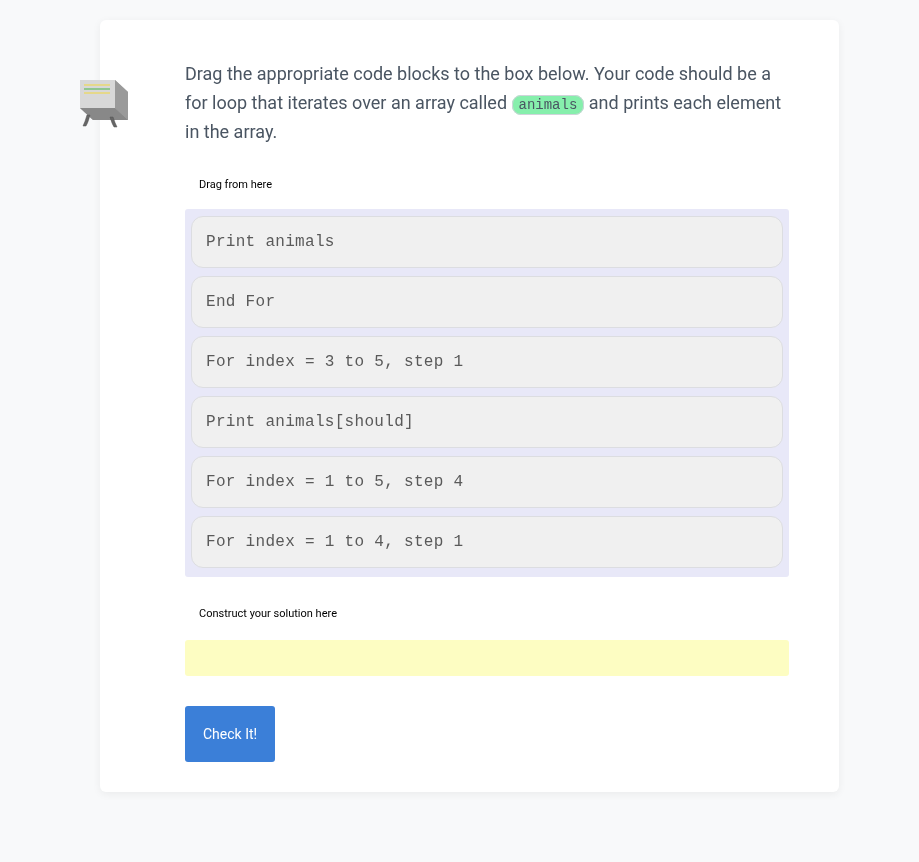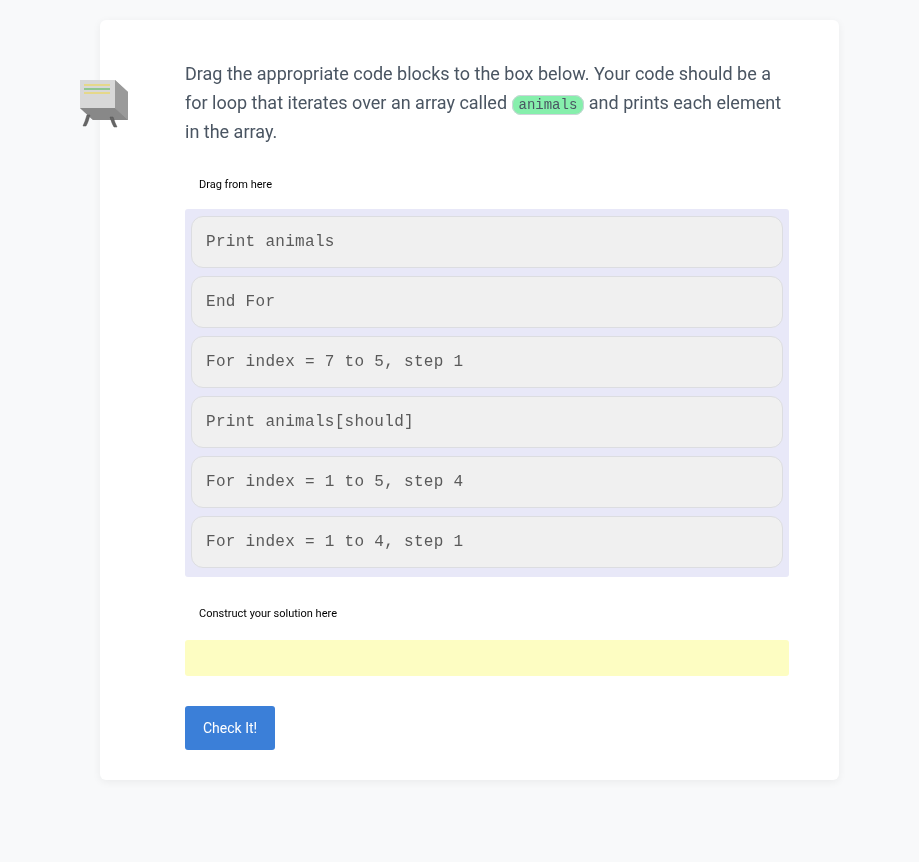--- a/index.html
+++ b/index.html
@@ -74,21 +74,21 @@
       border-radius: 3px;
       height: 36px;
       margin-bottom: 30px;
       margin-top: 20px;
     }
     .check-btn {
       background: #3b7fd8;
       color: #fff;
       border: none;
       border-radius: 3px;
-      padding: 14px 18px;
+      padding: 20px 18px;
       font-size: 14px;
       cursor: pointer;
       font-family: inherit;
     }
   </style>
 </head>
 <body>
 
 <div class="card">
   <div class="logo">
@@ -109,21 +109,21 @@
 
   <p class="instructions">
     <span>Drag the appropriate code blocks to the box below. Your code should be a for loop that iterates over an array called </span><span class="code-inline">animals</span><span> and prints each element in the array.</span>
   </p>
 
   <div class="section-label">Drag from here</div>
 
   <div class="source-area">
     <div class="code-block">Print animals</div>
     <div class="code-block">End For</div>
-    <div class="code-block">For index = 7 to 5, step 1</div>
+    <div class="code-block">For index = 3 to 5, step 1</div>
     <div class="code-block">Print animals[should]</div>
     <div class="code-block">For index = 1 to 5, step 4</div>
     <div class="code-block">For index = 1 to 4, step 1</div>
   </div>
 
   <div class="section-label">Construct your solution here</div>
 
   <div class="solution-area"></div>
 
   <button class="check-btn">Check It!</button>

